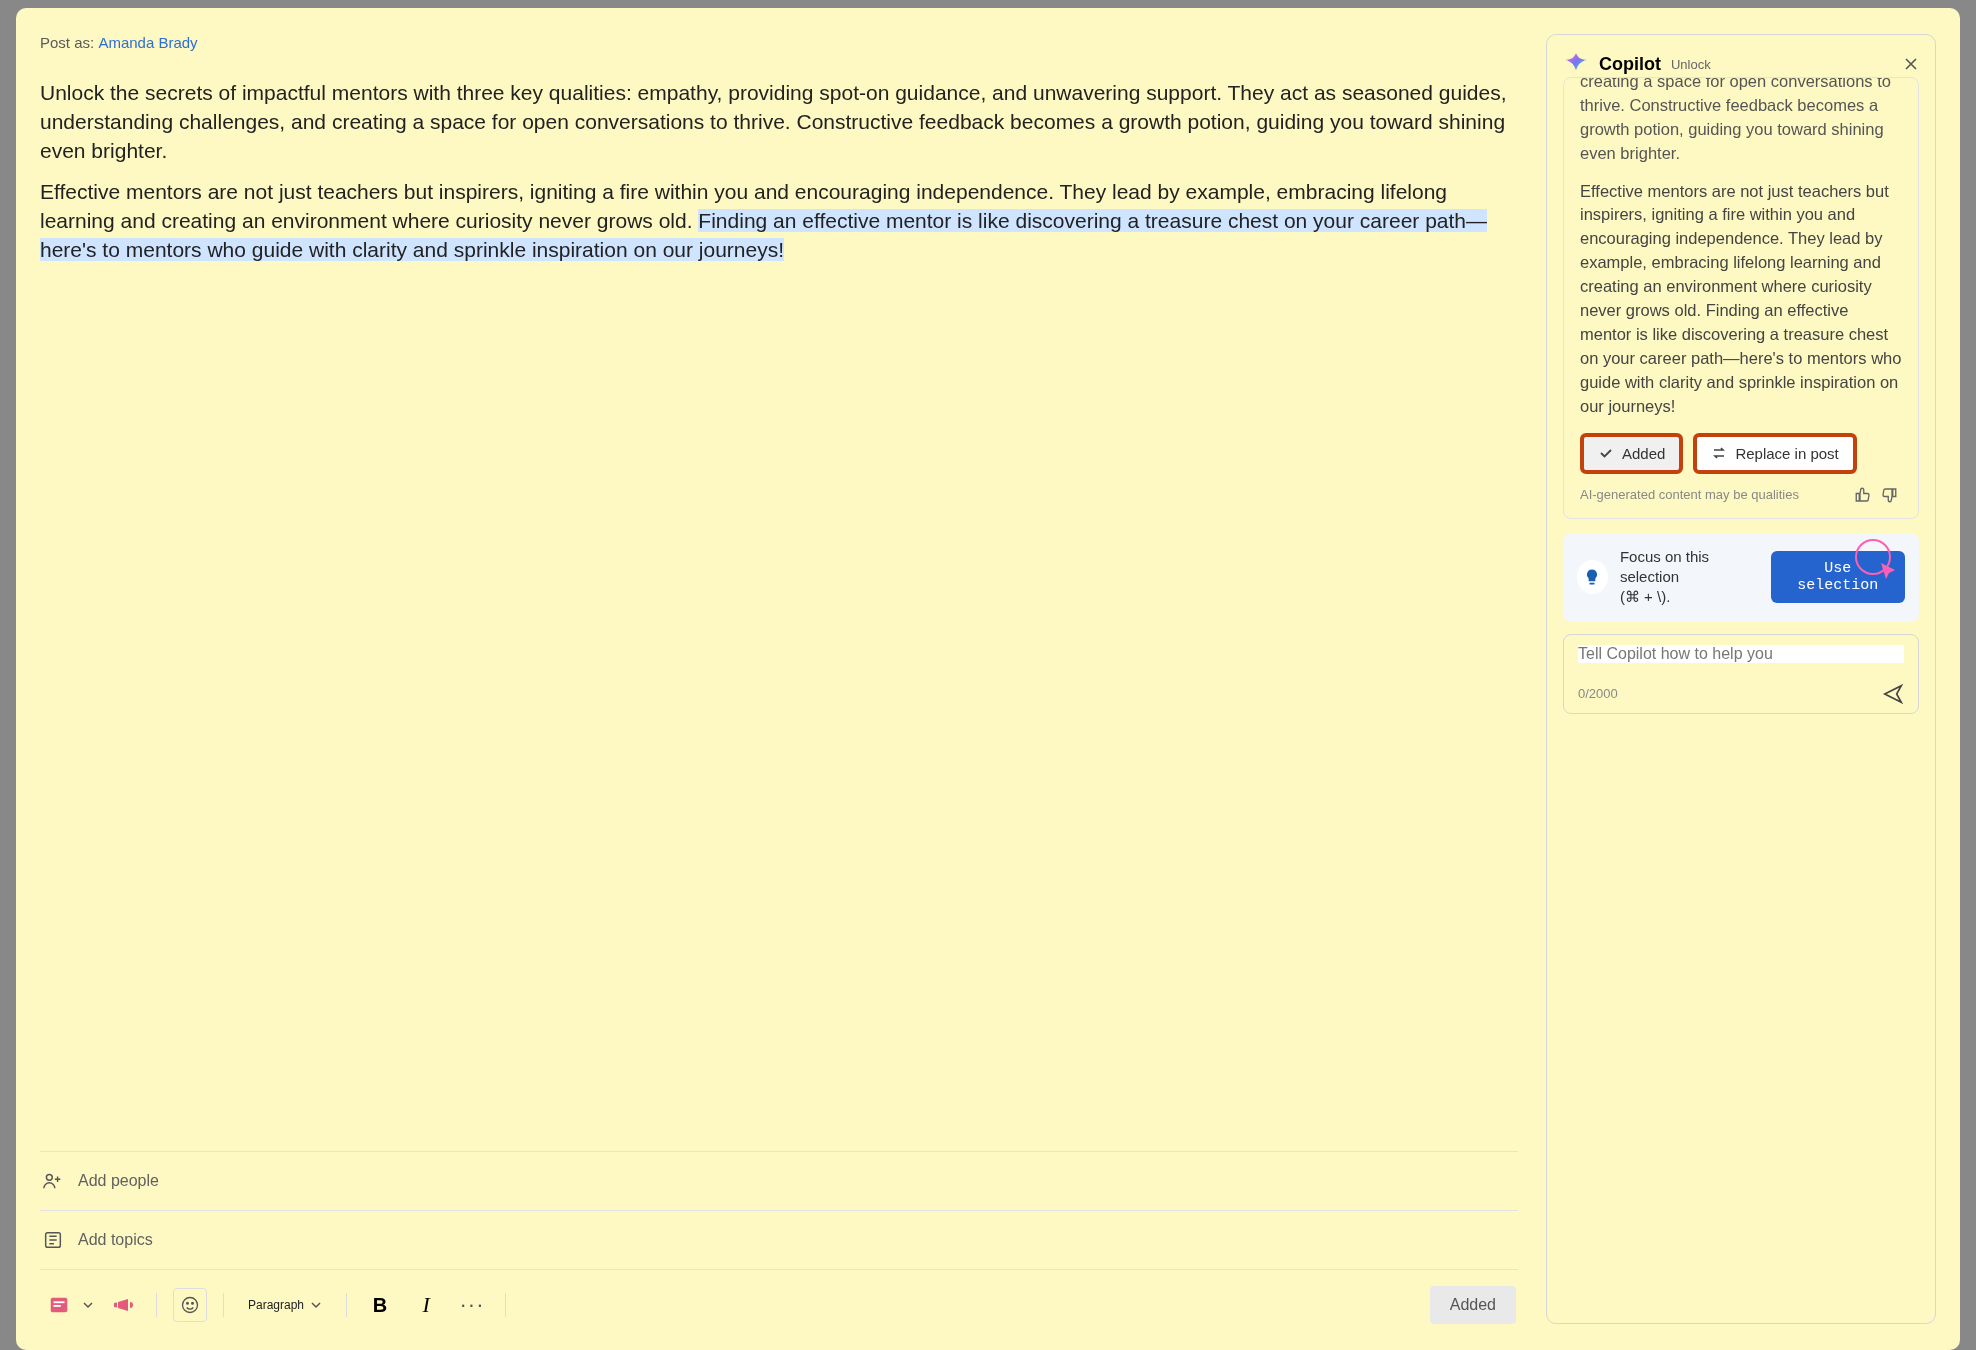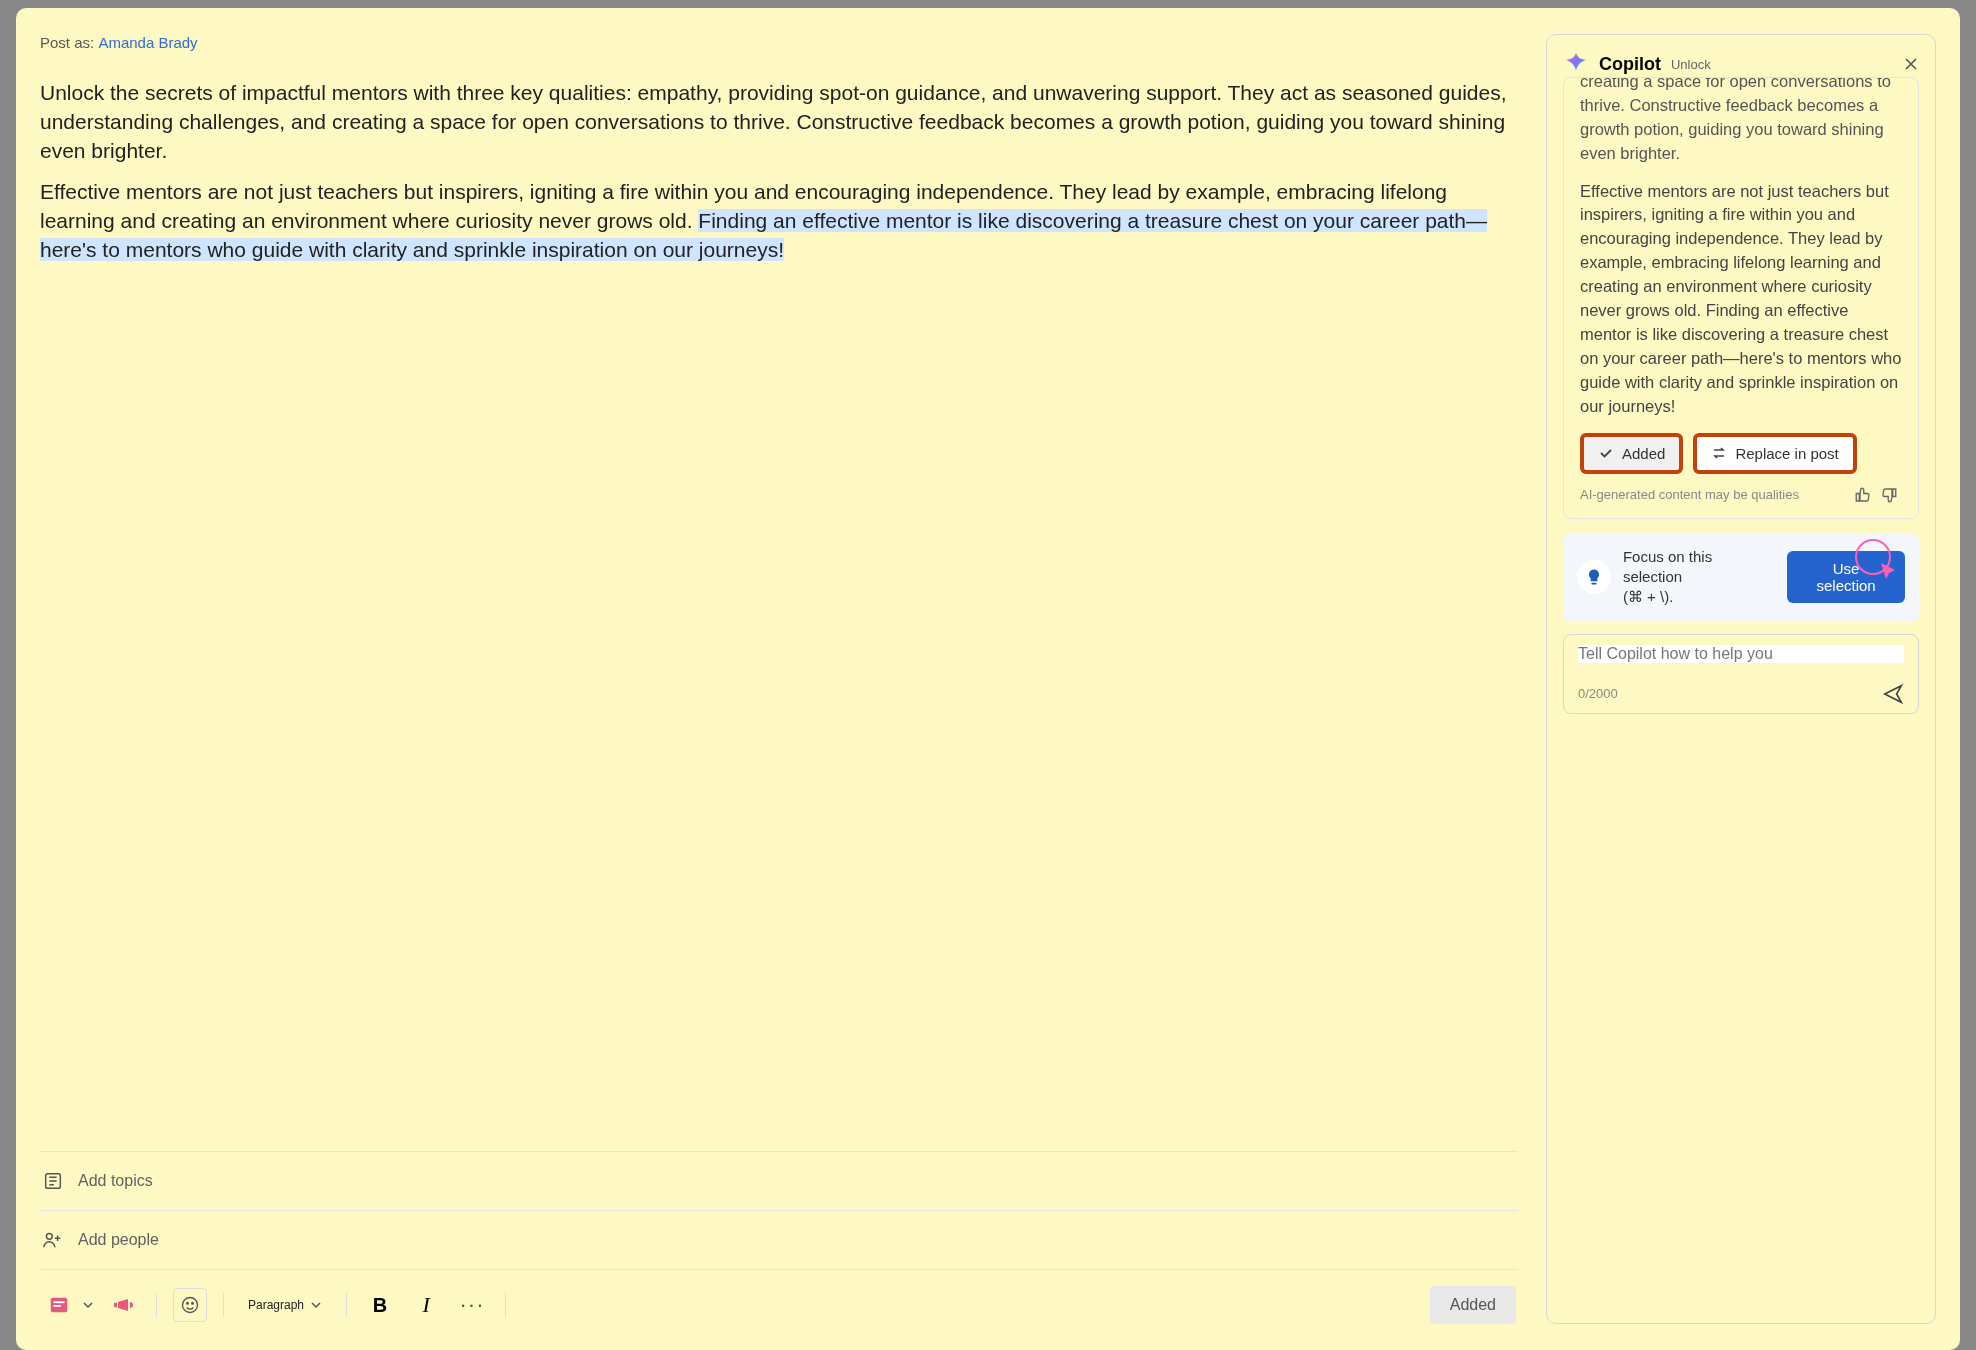--- a/index.html
+++ b/index.html
@@ -29,21 +29,21 @@
   .cp-card .clip { color: #555; font-size: 16.5px; line-height: 1.45; margin-top: -70px; margin-bottom: 14px; }
   .cp-card p { color: #444; font-size: 16.5px; line-height: 1.45; margin-bottom: 14px; }
   .cp-btns { display: flex; gap: 10px; margin-bottom: 10px; }
   .cp-btn { display: flex; align-items: center; gap: 8px; border: 4px solid #c2410c; background: #fff; border-radius: 6px; padding: 8px 14px; font-size: 15px; cursor: pointer; color: #333; }
   .cp-btn.added { background: #f0f0f0; }
   .cp-disc { font-size: 13px; color: #888; display: flex; align-items: center; }
   .thumb { color: #666; cursor: pointer; font-size: 16px; padding: 2px 4px; }
   .cp-sel { margin-top: 14px; display: flex; align-items: center; gap: 12px; background: #f3f6fb; border-radius: 8px; padding: 14px 14px; }
   .idea-ico { width: 34px; height: 34px; border-radius: 50%; background: #fff; display: flex; align-items: center; justify-content: center; color: #1a5fb4; }
   .cp-sel-text { font-size: 15px; color: #333; line-height: 1.35; }
-  .use-sel-btn { margin-left: auto; background: #2564cf; color: #fff; border: none; padding: 9px 14px; border-radius: 6px; font-size: 15px; cursor: pointer; }
+  .use-sel-btn { margin-left: auto; background: #2564cf; color: #fff; border: none; padding: 9px 14px; border-radius: 6px; font-size: 15px; cursor: pointer; font-family: Liberation Mono, monospace; }
   .more-ideas-row { display: flex; justify-content: flex-end; margin-top: 12px; }
   .more-ideas { border: 1px solid #d0d0d0; background: #fff; border-radius: 6px; padding: 8px 14px; font-size: 15px; color: #333; display: flex; align-items: center; gap: 8px; cursor: pointer; }
   .cp-input-wrap { margin-top: 12px; border: 1px solid #d6d6d6; border-radius: 8px; padding: 10px 14px 8px 14px; display: flex; flex-direction: column; gap: 20px; }
   .cp-input { border: none; outline: none; font-size: 16px; color: #333; }
   .cp-input::placeholder { color: #777; }
   .cp-count-row { display: flex; align-items: center; justify-content: space-between; font-size: 13px; color: #888; }
   .send-ico { cursor: pointer; color: #444; }
   .cursor-ring { position: absolute; width: 36px; height: 36px; border: 2px solid #ff5fb0; border-radius: 50%; pointer-events: none; }
   .cursor-arrow { position: absolute; pointer-events: none; color: #ff5fb0; }
   svg { display: block; }
@@ -62,32 +62,32 @@
     <div class="content">
       <p>Unlock the secrets of impactful mentors with three key qualities: empathy, providing spot-on guidance, and unwavering support. They act as seasoned guides, understanding challenges, and creating a space for open conversations to thrive. Constructive feedback becomes a growth potion, guiding you toward shining even brighter.</p>
       <p>
         <span>Effective mentors are not just teachers but inspirers, igniting a fire within you and encouraging independence. They lead by example, embracing lifelong learning and creating an environment where curiosity never grows old. </span><span class="hl">Finding an effective mentor is like discovering a treasure chest on your career path—here's to mentors who guide with clarity and sprinkle inspiration on our journeys!</span>
       </p>
     </div>
 
     <div class="bottom">
       <div class="input-row">
         <svg width="22" height="22" viewBox="0 0 24 24" fill="none" stroke="#555" stroke-width="1.6">
-            <rect x="4" y="4" width="16" height="16" rx="2"></rect>
-            <path d="M8 8h8M8 12h8M8 16h5"></path>
-          </svg>
-        <span>Add topics</span>
-      </div>
-      <div class="input-row">
-        <svg width="22" height="22" viewBox="0 0 24 24" fill="none" stroke="#555" stroke-width="1.6">
             <circle cx="8" cy="8" r="3.2"></circle>
             <path d="M2 20c0-3.3 2.7-6 6-6s6 2.7 6 6"></path>
             <path d="M17 7v6M14 10h6"></path>
           </svg>
         <span>Add people</span>
+      </div>
+      <div class="input-row">
+        <svg width="22" height="22" viewBox="0 0 24 24" fill="none" stroke="#555" stroke-width="1.6">
+            <rect x="4" y="4" width="16" height="16" rx="2"></rect>
+            <path d="M8 8h8M8 12h8M8 16h5"></path>
+          </svg>
+        <span>Add topics</span>
       </div>
       <div class="toolbar">
         <div class="tb-ico" style="color:#d84570">
           <svg width="22" height="22" viewBox="0 0 24 24">
               <rect x="3" y="4" width="18" height="16" rx="2" fill="#e45a7a"></rect>
               <rect x="6" y="8" width="12" height="2" fill="#fff"></rect>
               <rect x="6" y="12" width="8" height="2" fill="#fff"></rect>
             </svg>
         </div>
         <svg width="12" height="12" viewBox="0 0 12 12" style="margin-left:-6px;cursor:pointer">

